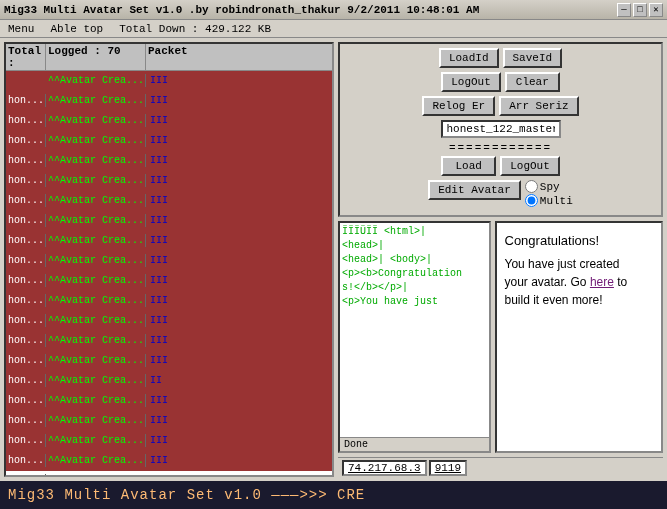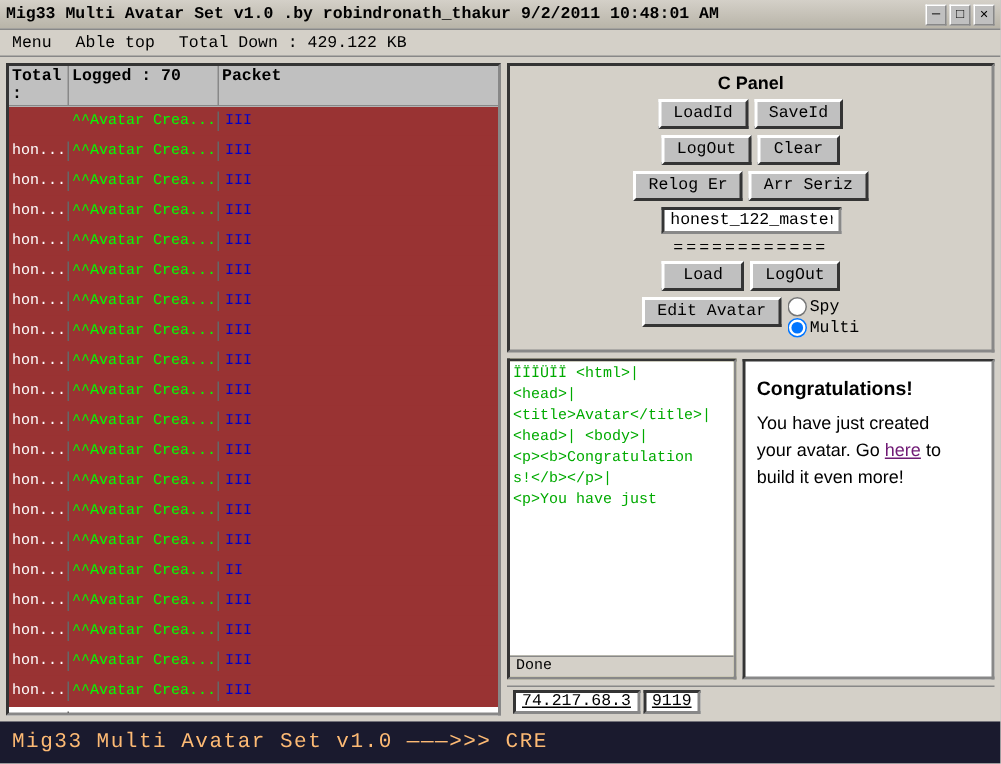--- a/index.html
+++ b/index.html
@@ -226,21 +226,21 @@
     .congrats-panel {
       border: 2px inset #888;
       background: #fff;
       padding: 8px;
       font-family: Arial, sans-serif;
       font-size: 12px;
       line-height: 1.5;
       flex: 1;
     }
     .congrats-title {
-      font-weight: bold;
+      font-weight: normal;
       font-size: 13px;
       margin-bottom: 4px;
     }
     .congrats-link {
       color: #701a75;
       text-decoration: underline;
     }
 
     
     .ip-bar {
@@ -417,21 +417,20 @@
           <div class="td-total">hon...</div>
           <div class="td-logged">^^Avatar Crea...</div>
           <div class="td-packet">III</div>
         </div>
       </div>
   </div>
 
   <div class="right-panel">
 
     <div class="control-panel">
-      <div class="cp-title">C Panel</div>
       <div class="cp-row">
         <button class="cp-btn">LoadId</button>
         <button class="cp-btn">SaveId</button>
       </div>
       <div class="cp-row">
         <button class="cp-btn">LogOut</button>
         <button class="cp-btn">Clear</button>
       </div>
       <div class="cp-row">
         <button class="cp-btn">Relog Er</button>
@@ -459,21 +458,20 @@
         </div>
       </div>
     </div>
 
     <div class="right-sections">
 
       <div class="browser-panel" style="width:120px;">
         <div class="browser-content" id="browser-content">
             <div>ÏÏÏÜÏÏ &lt;html&gt;|</div>
             <div>&lt;head&gt;|</div>
-            <div>&lt;title&gt;Avatar&lt;/title&gt;|</div>
             <div>&lt;head&gt;|  &lt;body&gt;|</div>
             <div>&lt;p&gt;&lt;b&gt;Congratulation</div>
             <div>s!&lt;/b&gt;&lt;/p&gt;|</div>
             <div>&lt;p&gt;You have just</div>
           </div>
         <div class="browser-status">Done</div>
       </div>
 
       <div class="congrats-panel">
         <div class="congrats-title">Congratulations!</div>

